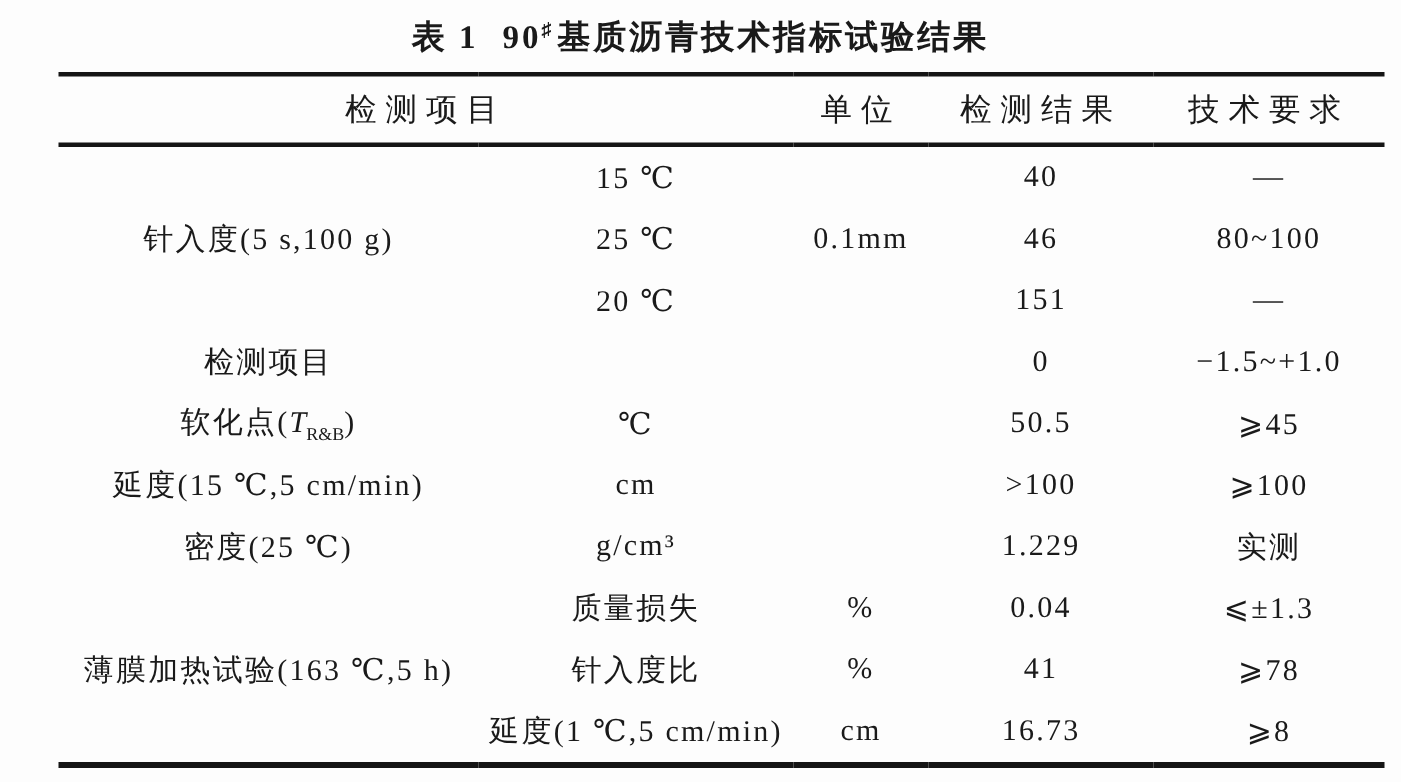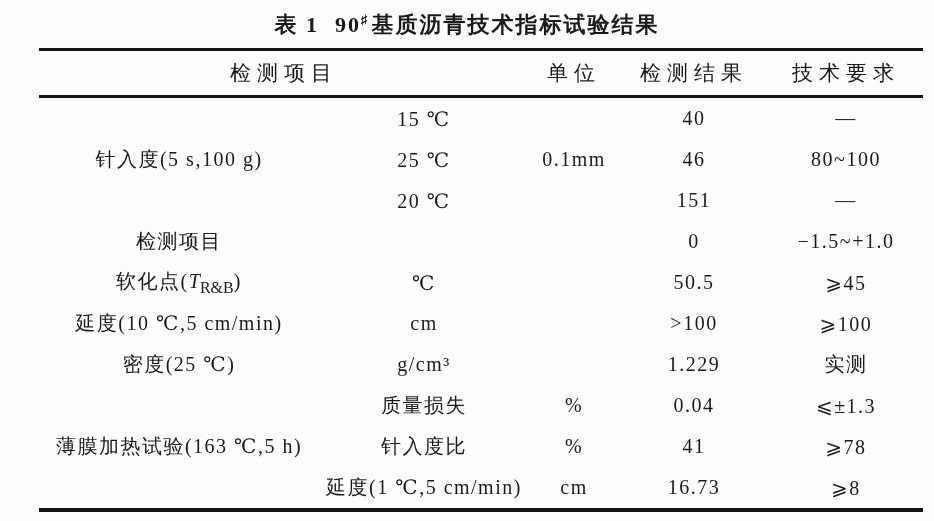--- a/index.html
+++ b/index.html
@@ -67,21 +67,21 @@
   td.c-item { letter-spacing: 3px; }
   td.c-sub  { letter-spacing: 3px; }
   td.c-unit { letter-spacing: 1px; }
   td.c-res  { letter-spacing: 1px; }
   td.c-req  { letter-spacing: 1px; }
   .tvar {
     font-style: italic;
     letter-spacing: 0;
   }
   sub.tsub {
-    font-size: 16px;
+    font-size: 12px;
     letter-spacing: 0;
   }
 </style>
 </head>
 <body>
 
 <div class="page">
 
   <div class="caption">
     <span>表 1</span><span class="grade">90</span><sup>♯</sup><span>基质沥青技术指标试验结果</span>
@@ -129,21 +129,21 @@
         <td class="c-req">−1.5~+1.0</td>
       </tr>
       <tr>
         <td class="c-item"><span>软化点(</span><span class="tvar">T</span><sub class="tsub">R&amp;B</sub><span>)</span></td>
         <td class="c-sub">℃</td>
         <td class="c-unit"></td>
         <td class="c-res">50.5</td>
         <td class="c-req">⩾45</td>
       </tr>
       <tr>
-        <td class="c-item">延度(10 ℃,5 cm/min)</td>
+        <td class="c-item">延度(15 ℃,5 cm/min)</td>
         <td class="c-sub">cm</td>
         <td class="c-unit"></td>
         <td class="c-res">&gt;100</td>
         <td class="c-req">⩾100</td>
       </tr>
       <tr>
         <td class="c-item">密度(25 ℃)</td>
         <td class="c-sub">g/cm³</td>
         <td class="c-unit"></td>
         <td class="c-res">1.229</td>

